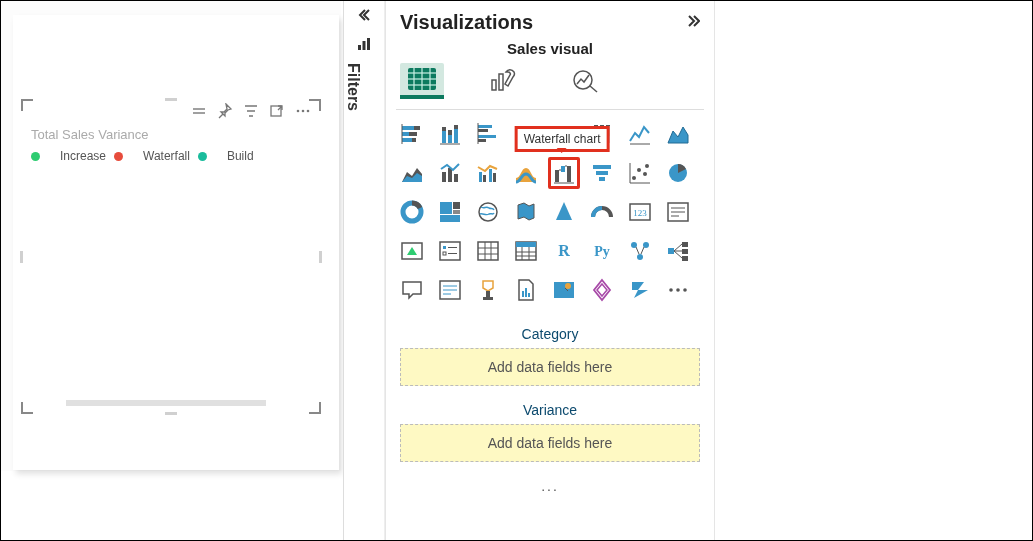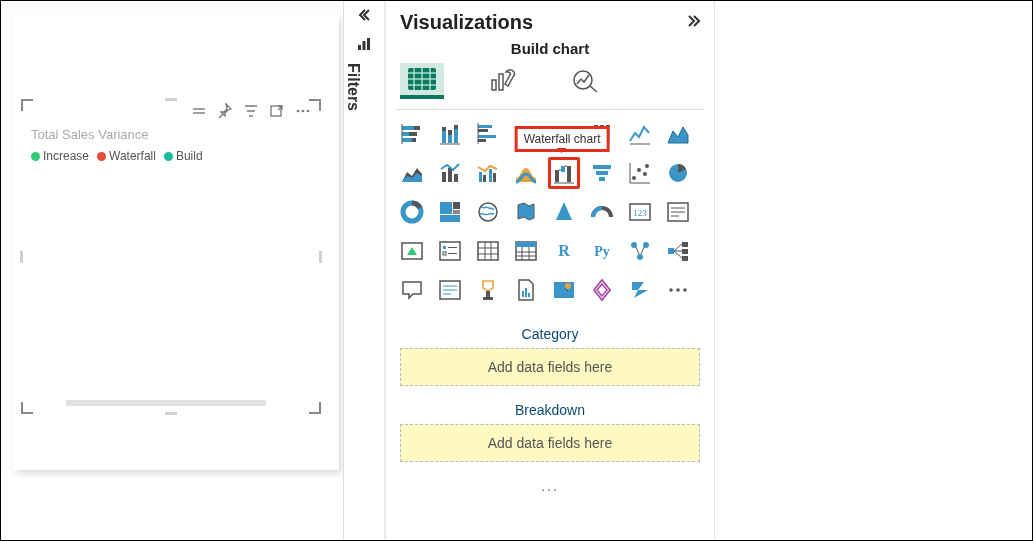--- a/index.html
+++ b/index.html
@@ -72,21 +72,21 @@
 .grip {
   width:16px; display:flex; flex-direction:column; gap:2px; align-items:center; justify-content:center;
 }
 .grip span { width:12px; height:2px; background:#a0a0a0;}
 .tile-title {
   position:absolute; top:28px; left:10px; color:#aaa; font-size:13px;
 }
 .legend {
   position:absolute; top:50px; left:10px; display:flex; gap:8px; font-size:12px; color:#555;
 }
-.legend-item { display:flex; align-items:center; gap:3px;}
+.legend-item { display:flex; align-items:center; gap:20px;}
 .dot { width:9px; height:9px; border-radius:50%; }
 .dot.green{background:#2ecc71;}
 .dot.red{background:#e74c3c;}
 .dot.teal{background:#1abc9c;}
 .scrollbar {
   position:absolute; bottom:8px; left:45px; width:200px; height:6px; background:#e0e0e0;
 }
 
 
 .filters-pane {
@@ -254,21 +254,21 @@
 
   <div class="viz-pane">
     <div class="viz-header">
       <div class="viz-title">Visualizations</div>
       <div class="expand-ico">
         <svg width="14" height="14" viewBox="0 0 14 14">
             <path d="M3 2l5 5-5 5M8 2l5 5-5 5" fill="none" stroke="#333" stroke-width="2"></path>
           </svg>
       </div>
     </div>
-    <div class="viz-sub">Build chart</div>
+    <div class="viz-sub">Sales visual</div>
 
     <div class="mode-tabs">
       <div class="mode-tab active">
         <svg width="30" height="24" viewBox="0 0 30 24">
             <rect x="1" y="1" width="28" height="22" rx="2" fill="#0d7a5f"></rect>
             <g stroke="#c9f0e4" stroke-width="1.2">
               <line x1="1" y1="6" x2="29" y2="6"></line>
               <line x1="1" y1="12" x2="29" y2="12"></line>
               <line x1="1" y1="18" x2="29" y2="18"></line>
               <line x1="7" y1="1" x2="7" y2="23"></line>
@@ -599,19 +599,19 @@
             <circle cx="6" cy="13" r="1.8" fill="#555"></circle>
             <circle cx="13" cy="13" r="1.8" fill="#555"></circle>
             <circle cx="20" cy="13" r="1.8" fill="#555"></circle>
           </svg>
         </div>
     </div>
 
     <div class="fields">
       <div class="field-label">Category</div>
       <div class="field-well">Add data fields here</div>
-      <div class="field-label">Breakdown</div>
+      <div class="field-label">Variance</div>
       <div class="field-well">Add data fields here</div>
       <div class="fields-ell">...</div>
     </div>
   </div>
 
 </div>
 
 </body></html>

